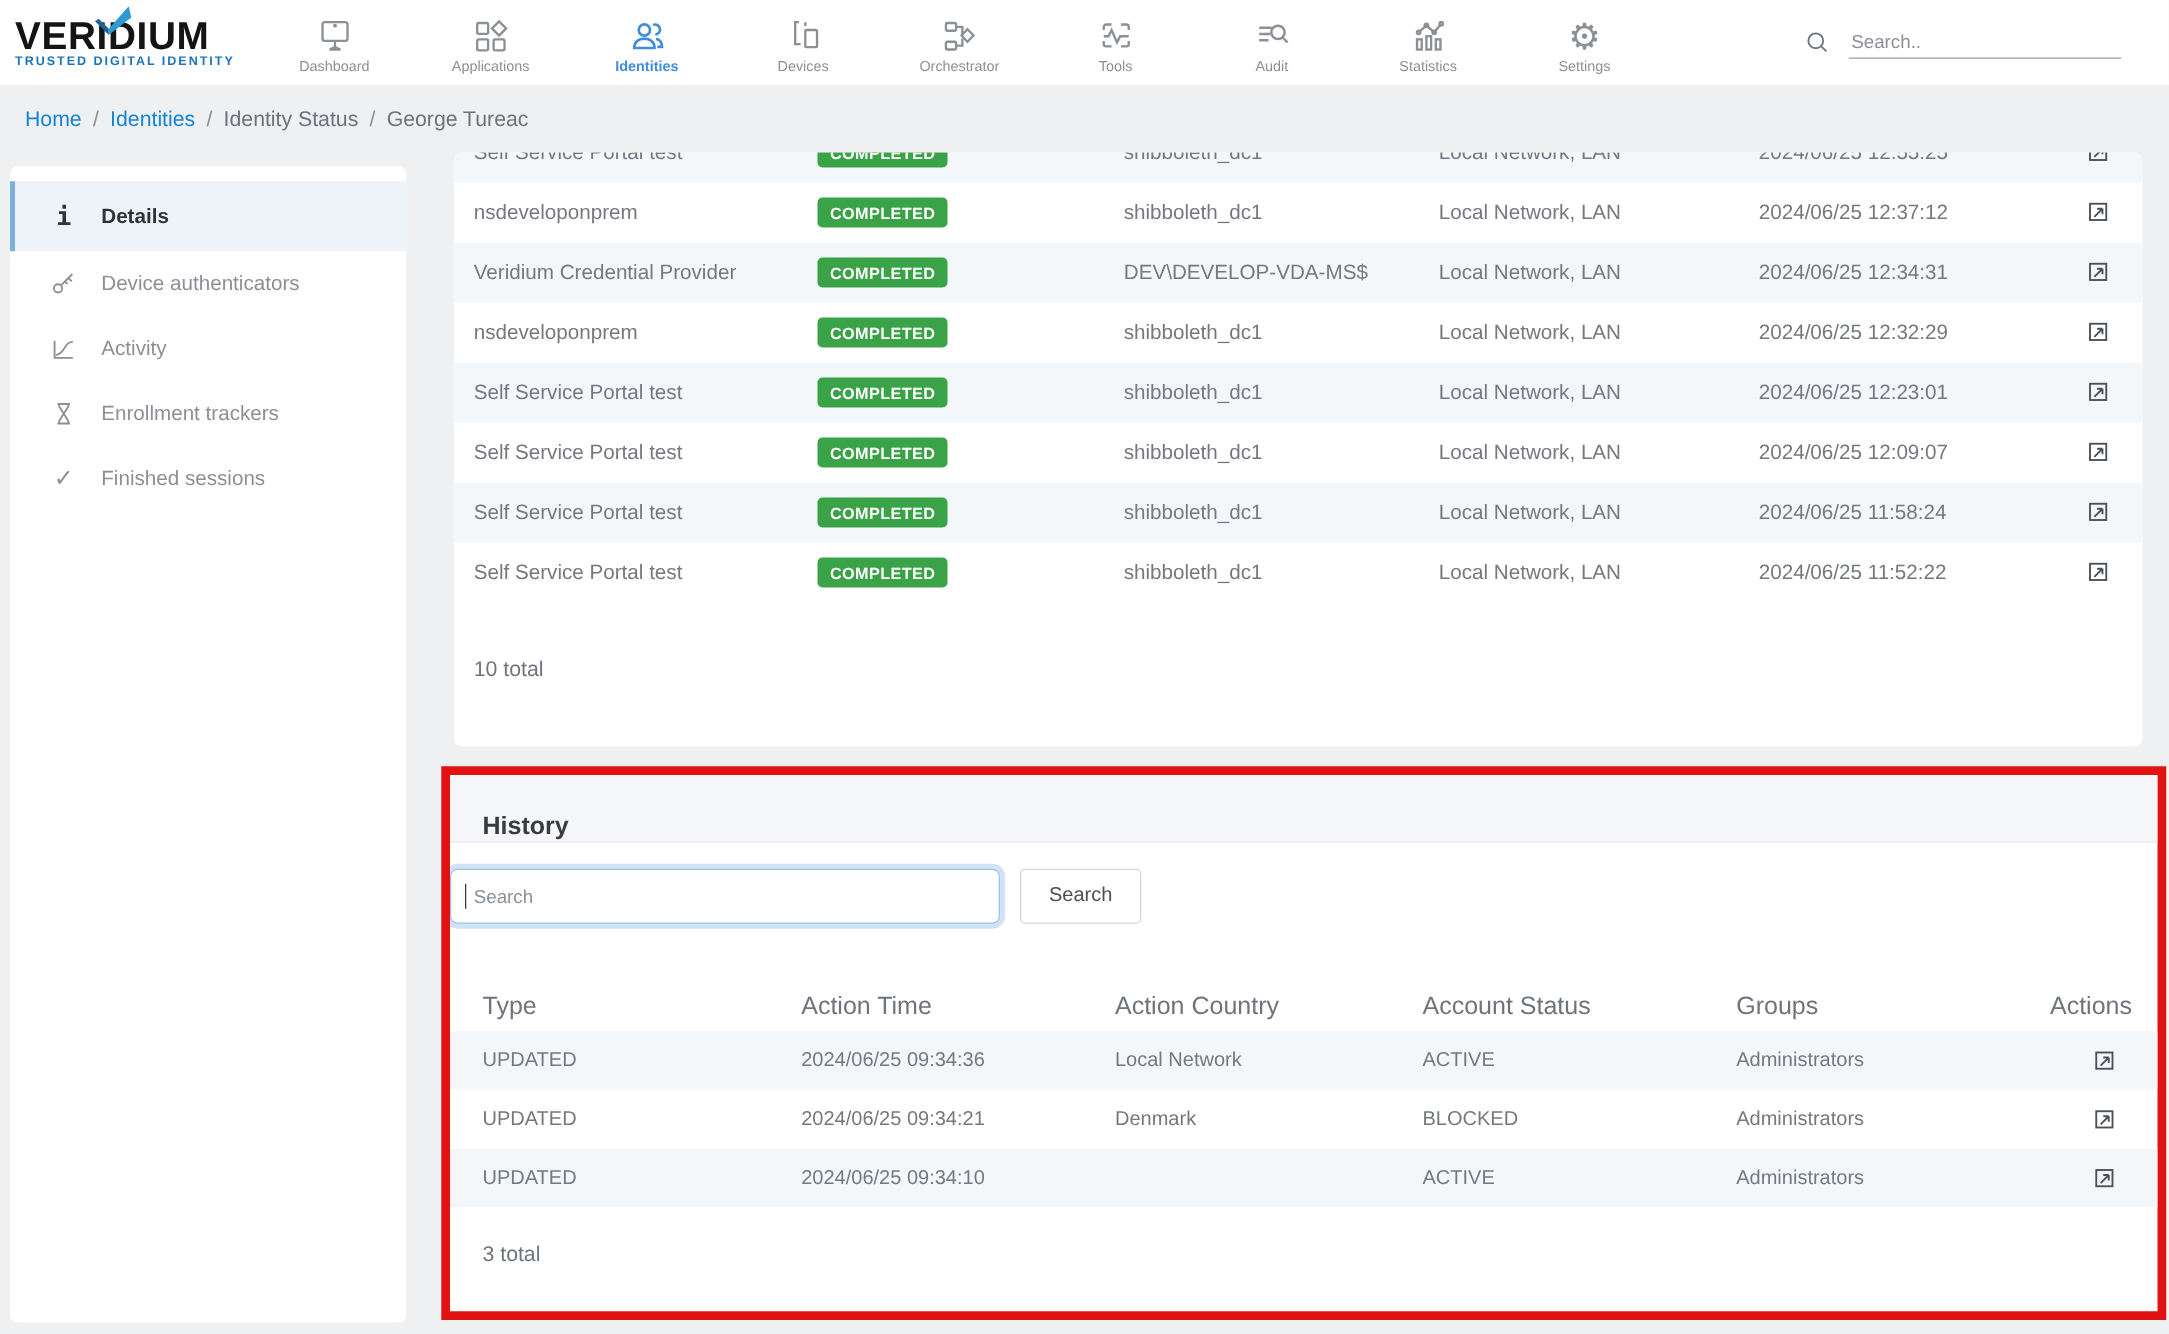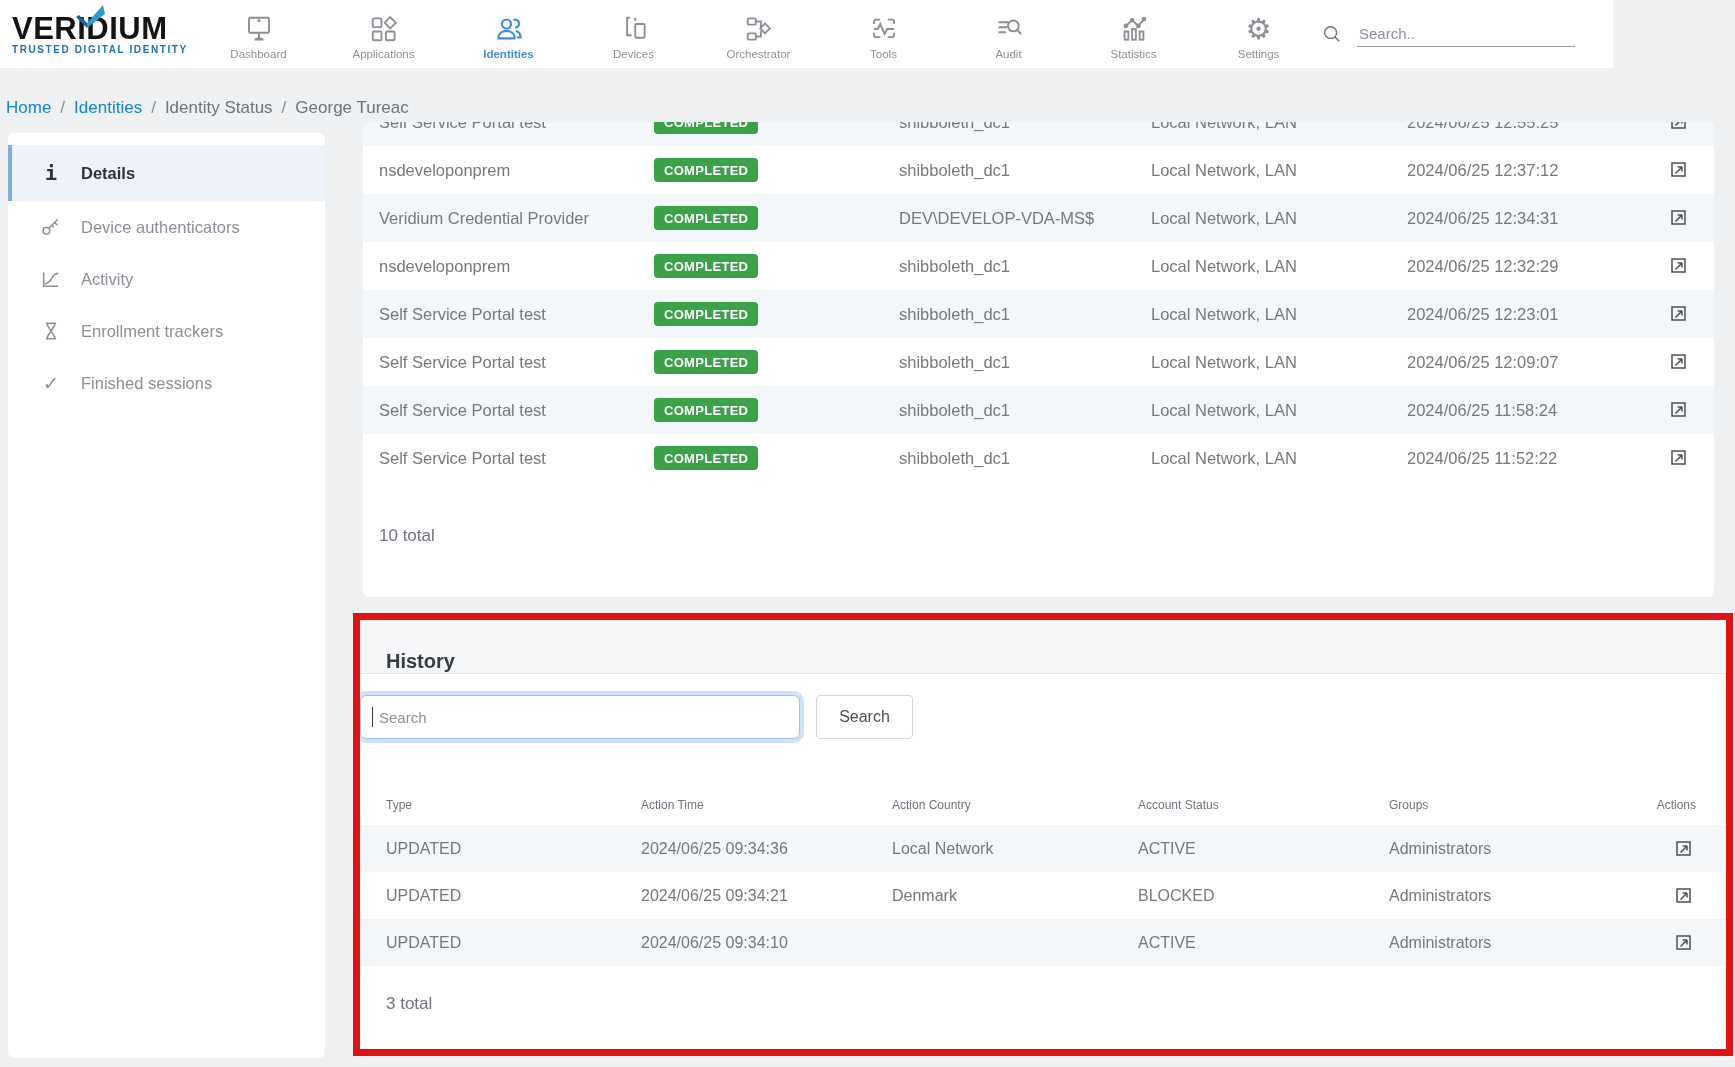--- a/index.html
+++ b/index.html
@@ -1,41 +1,41 @@
 <!DOCTYPE html>
 <html style="--green: #3aa247; --red: #e21212; --blue: #3f8edb; --link: #1583d6; --lightrow: #f3f7fa; --pagebg: #eef0f2;"><head>
 <meta charset="utf-8">
 <style>
   * { margin:0; padding:0; box-sizing:border-box; }
   html,body { width:1735px; height:1067px; overflow:hidden;
     font-family:"Liberation Sans","DejaVu Sans",sans-serif;
     background:var(--pagebg,#eef0f2); }
   
-  .topnav { position:absolute; left:0; top:0; width:1613px; height:68px;
+  .topnav { position:absolute; left:0; top:0; width:1735px; height:68px;
     background:#fff; display:flex; align-items:center; z-index:5; }
   .logo { position:relative; width:205px; padding-left:12px; }
   .logo-word { font-size:31px; font-weight:bold; letter-spacing:.5px; color:#141414; line-height:30px; }
   .logo-check { position:absolute; left:76px; top:-9px; }
   .logo-tag { font-size:10px; font-weight:bold; letter-spacing:1.6px; color:#1b74b8; margin-top:0px; }
   .nav-items { display:flex; }
   .nav-item { width:125px; display:flex; flex-direction:column; align-items:center;
     color:#8b9097; cursor:pointer; padding-top:4px; }
   .nav-item svg { stroke:#8b9097; }
   .nav-item .glyph { font-family:"DejaVu Sans",sans-serif; font-size:29px; line-height:32px; color:#8b9097; }
   .nav-item .nav-label { font-size:11.5px; margin-top:3px; }
   .nav-item.active { color:var(--blue); }
   .nav-item.active svg { stroke:var(--blue); }
   .nav-item.active .nav-label { font-weight:bold; color:var(--blue); }
   .top-search { margin-left:auto; margin-right:38px; display:flex; align-items:center; gap:14px; }
   .top-search .underline { width:218px; border:none; border-bottom:1px solid #9aa0a6;
     font-size:15px; color:#555; padding:4px 2px; outline:none; background:transparent; }
   .top-search .underline::placeholder { color:#8b9097; }
   
-  .breadcrumb { position:absolute; left:6px; top:86px; height:32px; display:flex;
-    align-items:flex-end; font-size:17px; gap:9px; }
+  .breadcrumb { position:absolute; left:20px; top:86px; height:32px; display:flex;
+    align-items:flex-start; font-size:17px; gap:9px; }
   .crumb-link { color:var(--link); cursor:pointer; }
   .crumb-sep { color:#8b9097; }
   .crumb-cur { color:#6d737b; }
   
   .sidebar { position:absolute; left:8px; top:133px; width:317px; height:925px;
     background:#fff; border-radius:6px; padding-top:12px; }
   .side-item { height:52px; display:flex; align-items:center; gap:18px; padding-left:27px;
     color:#8b9097; font-size:16.5px; cursor:pointer; border-left:4px solid transparent; }
   .side-item .s-icon { width:24px; display:flex; justify-content:center; color:#8b9097; }
   .side-item.active { height:56px; background:#edf3f9; border-left:4px solid #7fb0dd;
@@ -66,21 +66,21 @@
   .hs-input-wrap { position:relative; width:440px; height:44px; }
   .hs-input { width:100%; height:100%; border:1px solid #9cc3e8; border-radius:6px;
     box-shadow:0 0 0 4px #cfe2f6; font-size:15px; color:#444; padding-left:18px; outline:none; }
   .hs-input::placeholder { color:#8a9099; }
   .hs-caret { position:absolute; left:12px; top:12px; width:1px; height:20px; background:#3a3a3a; }
   .hs-button { width:97px; height:44px; background:#fff; border:1px solid #d6d6d6;
     border-radius:4px; font-size:16px; color:#4a4f55; cursor:pointer;
     font-family:"Liberation Sans","DejaVu Sans",sans-serif; }
   .h-grid { display:grid; grid-template-columns:255px 251px 246px 251px 251px 1fr;
     align-items:center; padding:0 26px; }
-  .h-header { height:40px; margin-top:46px; font-size:12px; color:#6f747c; }
+  .h-header { height:40px; margin-top:46px; font-size:20px; color:#6f747c; }
   .h-header .col-actions { justify-self:end; padding-right:4px; }
   .h-row { height:47px; font-size:16px; color:#74797f; }
   .history-total { margin:28px 0 0 26px; }
 </style>
 </head>
 <body>
 
 <header class="topnav">
   <div class="logo">
     <div class="logo-word">VERIDIUM</div>

